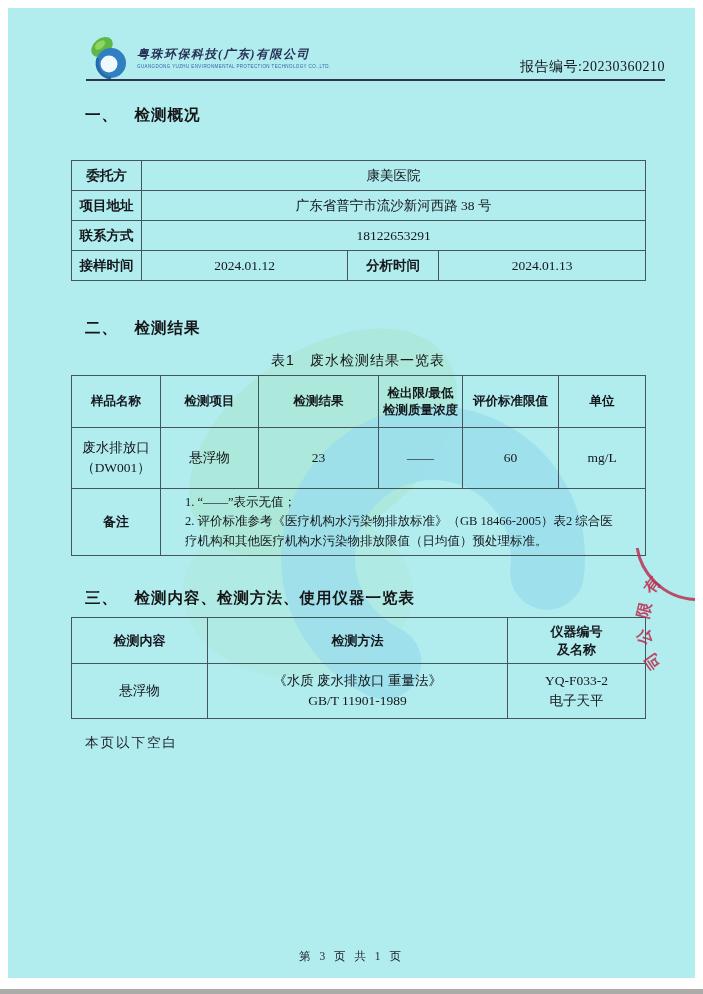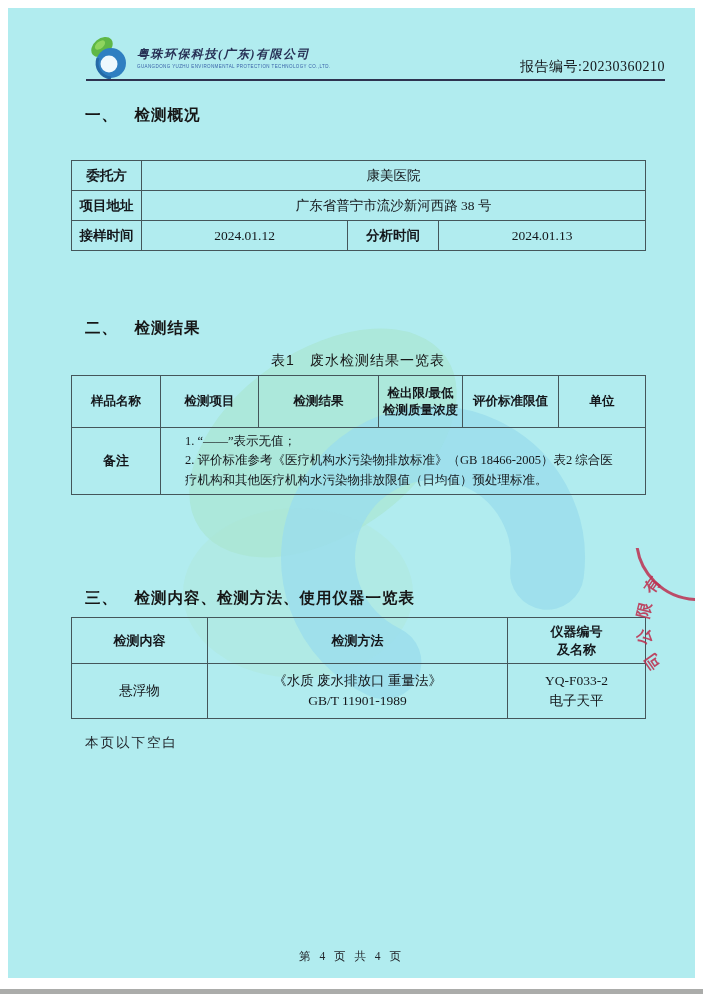--- a/index.html
+++ b/index.html
@@ -142,20 +142,24 @@
         <col style="width:207px">
       </colgroup>
     <tbody>
         <tr>
       <td class="lbl">委托方</td>
       <td colspan="3">康美医院</td>
     </tr>
     <tr>
       <td class="lbl">项目地址</td>
       <td colspan="3">广东省普宁市流沙新河西路 38 号</td>
+    </tr>
+    <tr>
+      <td class="lbl">联系方式</td>
+      <td colspan="3">18122653291</td>
     </tr>
     <tr>
       <td class="lbl">接样时间</td>
       <td>2024.01.12</td>
       <td class="lbl">分析时间</td>
       <td>2024.01.13</td>
     </tr>
   </tbody>
     </table>
 
@@ -172,20 +176,31 @@
       </colgroup>
     <tbody>
         <tr class="hrow">
       <th>样品名称</th>
       <th>检测项目</th>
       <th>检测结果</th>
       <th>检出限/最低检测质量浓度</th>
       <th>评价标准限值</th>
       <th>单位</th>
     </tr>
+    <tr class="drow">
+      <td class="two-line">
+        <div>废水排放口</div>
+        <div>（DW001）</div>
+      </td>
+      <td>悬浮物</td>
+      <td>23</td>
+      <td>——</td>
+      <td>60</td>
+      <td>mg/L</td>
+    </tr>
     <tr class="rrow">
       <td class="lbl">备注</td>
       <td colspan="5" class="remark-cell">
         <div>1. “——”表示无值；</div>
         <div>2. 评价标准参考《医疗机构水污染物排放标准》（GB 18466-2005）表2 综合医疗机构和其他医疗机构水污染物排放限值（日均值）预处理标准。</div>
       </td>
     </tr>
   </tbody>
     </table>
 
@@ -213,21 +228,21 @@
       </td>
       <td class="two-line">
         <div>YQ-F033-2</div>
         <div>电子天平</div>
       </td>
     </tr>
   </tbody>
     </table>
 
   <div class="blank-note">本页以下空白</div>
-  <div class="page-footer">第 4 页 共 4 页</div>
+  <div class="page-footer">第 3 页 共 1 页</div>
 
   <div class="stamp-window">
     <div class="stamp-circle"></div>
     <span class="stamp-char" style="left:24px; top:27px; transform:rotate(-55deg);">有</span>
     <span class="stamp-char" style="left:16px; top:52px; transform:rotate(-76deg);">限</span>
     <span class="stamp-char" style="left:16px; top:78px; transform:rotate(-102deg);">公</span>
     <span class="stamp-char" style="left:24px; top:102px; transform:rotate(-125deg);">司</span>
   </div>
 
 </div>

